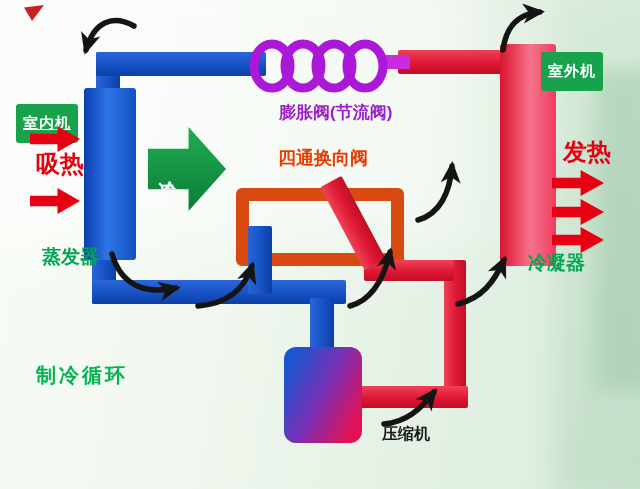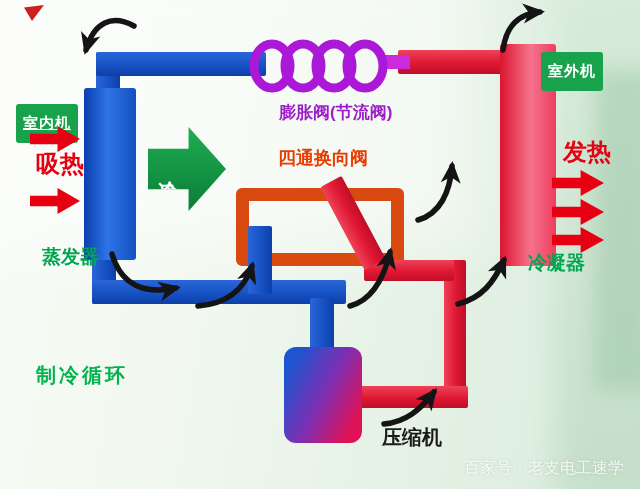--- a/index.html
+++ b/index.html
@@ -114,17 +114,16 @@
   <div id="cold-air-arrow">
     <span class="txt">冷风</span>
   </div>
 
   <div class="lbl" style="left:36px;top:148px;font-size:24px;color:#e60012;">吸热</div>
   <div class="lbl" style="left:24px;top:244px;font-size:19px;color:#00a651;margin-left:18px;">蒸发器</div>
   <div class="lbl" style="left:255px;top:101px;font-size:17px;color:#9c1ec9;margin-left:24px;">膨胀阀(节流阀)</div>
   <div class="lbl" style="left:258px;top:146px;font-size:18px;color:#e83c00;margin-left:20px;">四通换向阀</div>
   <div class="lbl" style="left:563px;top:136px;font-size:24px;color:#e60012;">发热</div>
   <div class="lbl" style="left:528px;top:250px;font-size:19px;color:#00a651;">冷凝器</div>
-  <div class="lbl" style="left:382px;top:424px;font-size:20px;color:#1a1a1a;">压缩机</div>
+  <div class="lbl" style="left:382px;top:424px;font-size:16px;color:#1a1a1a;">压缩机</div>
   <div class="lbl" style="left:36px;top:362px;font-size:20px;color:#00b44e;letter-spacing:3px;">制冷循环</div>
 
-  <div id="watermark">百家号：老支电工速学</div>
 </div>
 
 </body></html>

